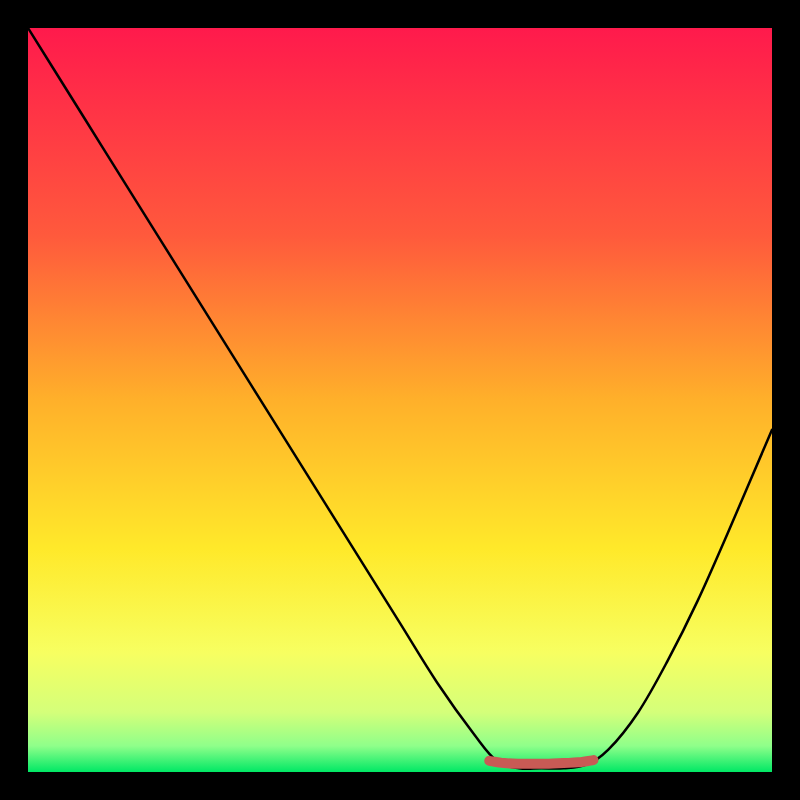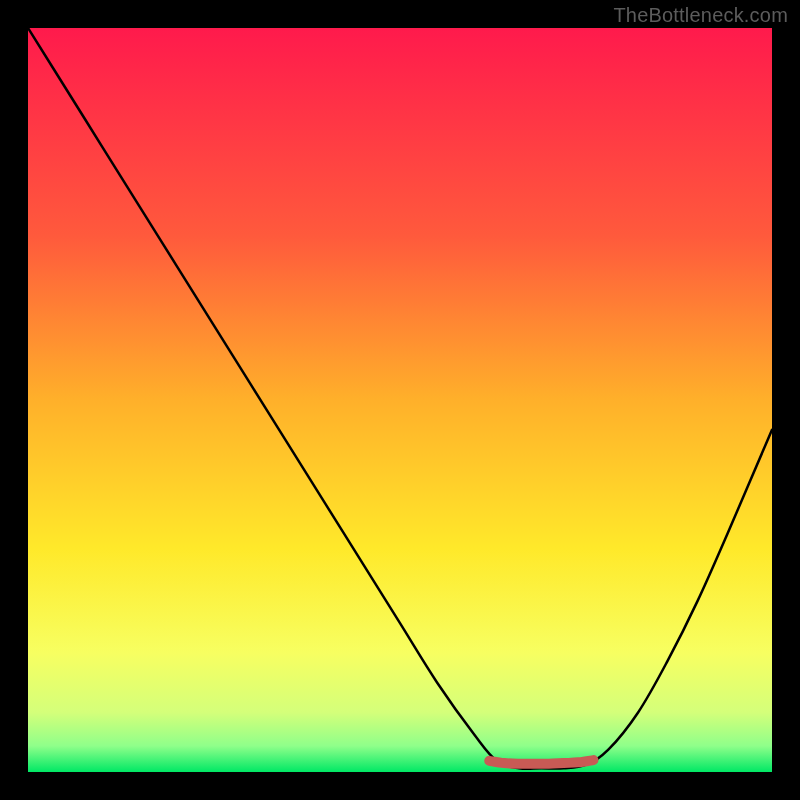--- a/index.html
+++ b/index.html
@@ -40,21 +40,20 @@
   .plot-wrap svg {
     display: block;
     width: 744px;
     height: 744px;
   }
 </style>
 </head>
 <body>
 
 <div class="frame">
-  <div class="watermark">TheBottleneck.com</div>
   <div class="plot-wrap">
     <svg id="plot-svg" viewBox="0 0 744 744" preserveAspectRatio="none">
       <defs>
         <linearGradient id="bg-grad" x1="0" y1="0" x2="0" y2="1">
             <stop offset="0%" stop-color="#ff1a4c"></stop>
             <stop offset="28.000000000000004%" stop-color="#ff5a3c"></stop>
             <stop offset="50%" stop-color="#ffb02a"></stop>
             <stop offset="70%" stop-color="#ffe92a"></stop>
             <stop offset="84%" stop-color="#f7ff61"></stop>
             <stop offset="92%" stop-color="#d4ff7a"></stop>

